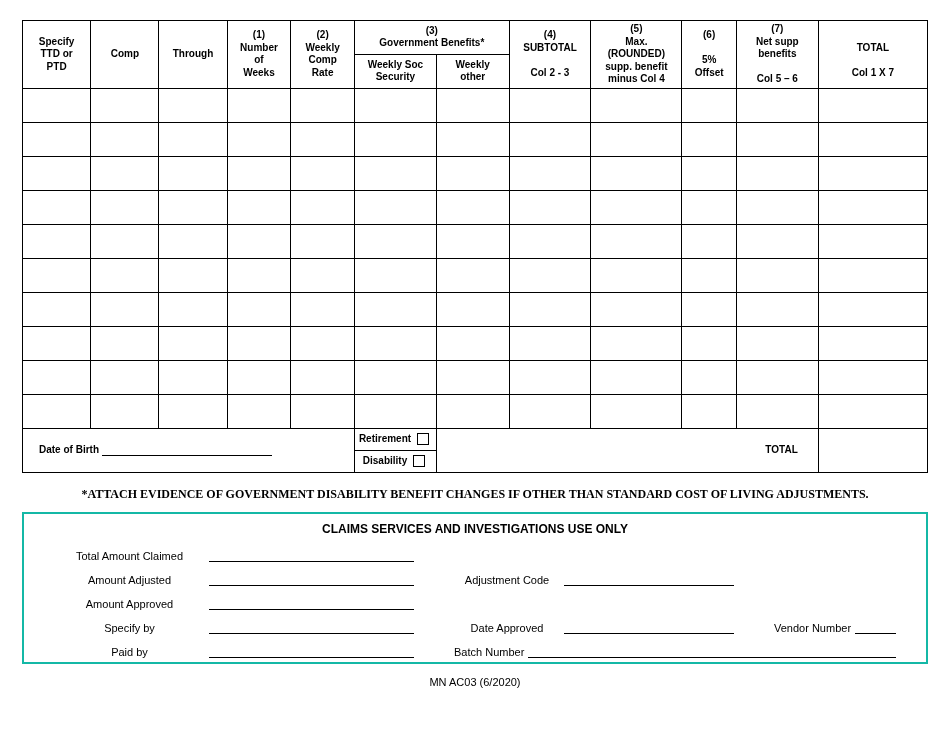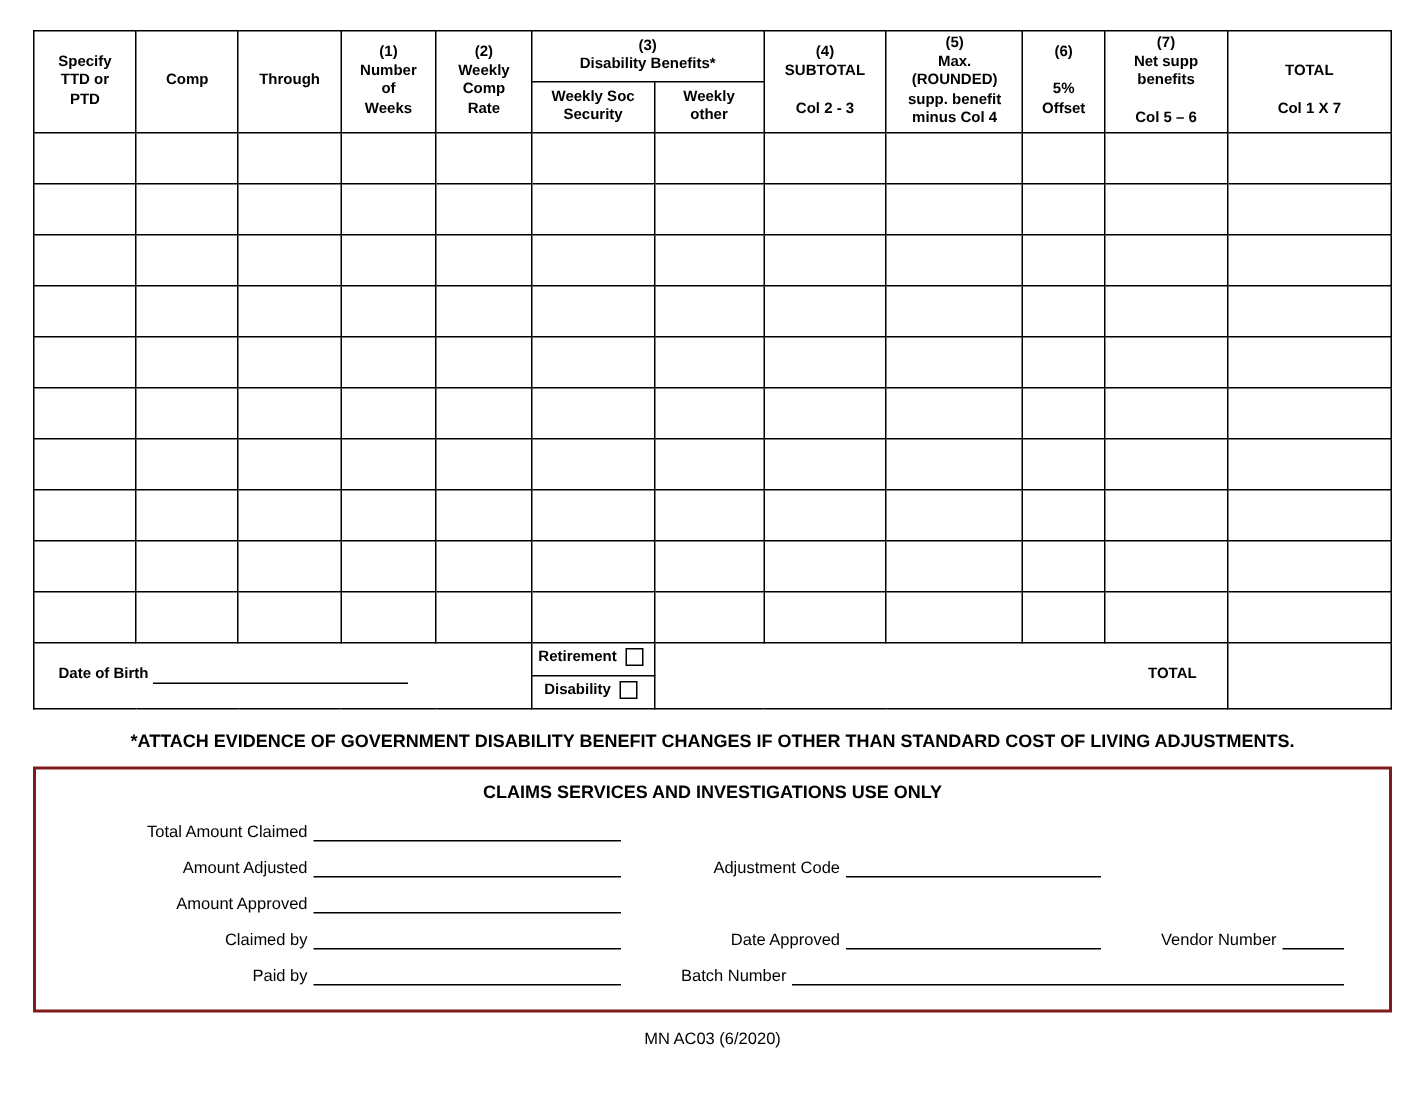--- a/index.html
+++ b/index.html
@@ -62,42 +62,43 @@
     border-bottom: 1px solid #000;
     min-width: 170px;
     height: 12px;
     vertical-align: bottom;
   }
   .attach-note {
     text-align: center;
     font-weight: bold;
     font-size: 12px;
     margin: 14px 0 10px 0;
+    font-family: Liberation Serif, serif;
   }
   .claims-box {
-    border: 2px solid #7f1d1d;
-    padding: 8px 30px 16px 30px;
+    border: 2px solid #14b8a6;
+    padding: 8px 30px 4px 30px;
   }
   .claims-title {
     text-align: center;
     font-weight: bold;
     font-size: 12px;
     margin-bottom: 14px;
   }
   .claims-row {
     display: flex;
     margin-bottom: 12px;
   }
   .field {
     display: flex;
     align-items: flex-end;
   }
   .field .lbl {
     white-space: nowrap;
-    text-align: right;
+    text-align: center;
     padding-right: 4px;
   }
   .field .line {
     border-bottom: 1px solid #000;
     height: 12px;
     flex: 1;
   }
   .col1 { width: 360px; }
   .col2 { width: 280px; margin-left: 40px; }
   .col3 { flex: 1; margin-left: 40px; }
@@ -141,21 +142,21 @@
         <span>Weeks</span>
       </th>
       <th rowspan="2">
         <span>(2)</span><br>
         <span>Weekly</span><br>
         <span>Comp</span><br>
         <span>Rate</span>
       </th>
       <th colspan="2">
         <span>(3)</span><br>
-        <span>Disability Benefits*</span>
+        <span>Government Benefits*</span>
       </th>
       <th rowspan="2">
         <span>(4)</span><br>
         <span>SUBTOTAL</span><br><br>
         <span>Col 2 - 3</span>
       </th>
       <th rowspan="2">
         <span>(5)</span><br>
         <span>Max.</span><br>
         <span>(ROUNDED)</span><br>
@@ -378,21 +379,21 @@
 
   <div class="claims-row">
     <div class="field col1">
       <span class="lbl" style="width:155px">Amount Approved</span>
       <span class="line"></span>
     </div>
   </div>
 
   <div class="claims-row">
     <div class="field col1">
-      <span class="lbl" style="width:155px">Claimed by</span>
+      <span class="lbl" style="width:155px">Specify by</span>
       <span class="line"></span>
     </div>
     <div class="field col2">
       <span class="lbl" style="width:110px">Date Approved</span>
       <span class="line"></span>
     </div>
     <div class="field col3">
       <span class="lbl">Vendor Number</span>
       <span class="line"></span>
     </div>

